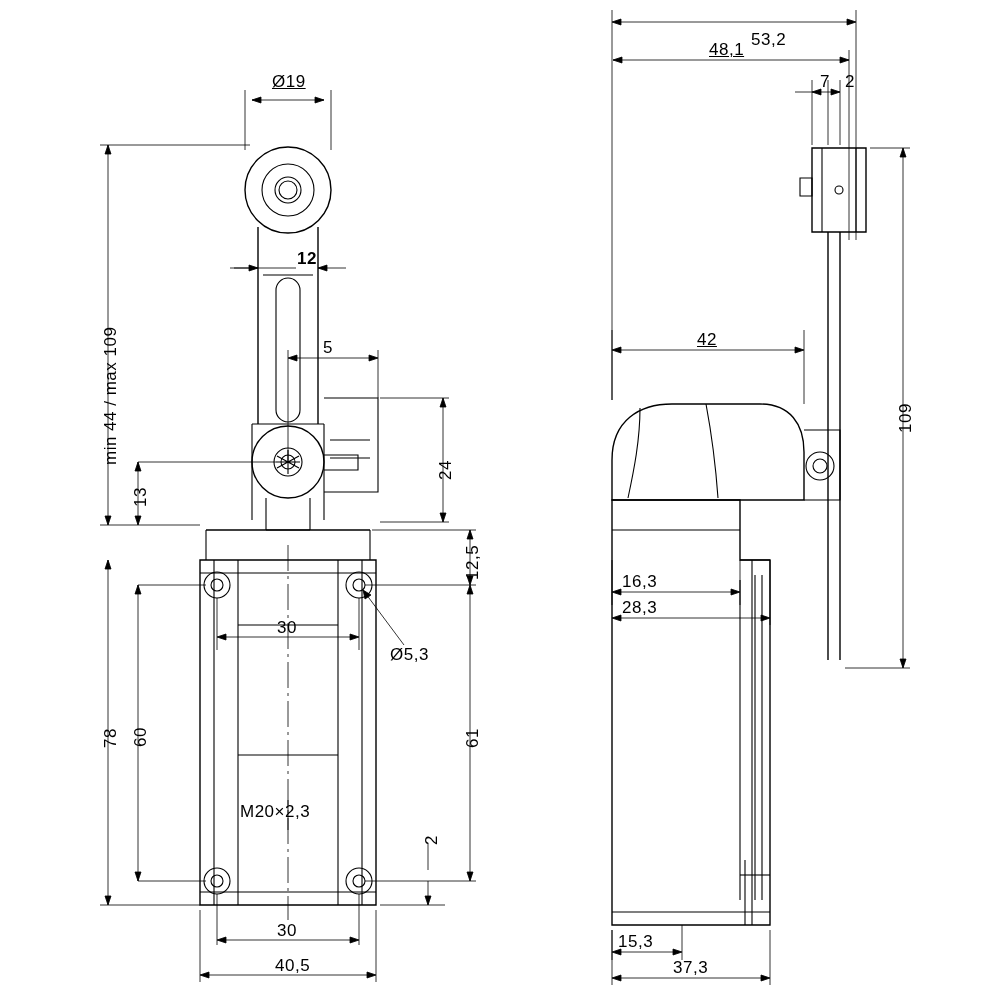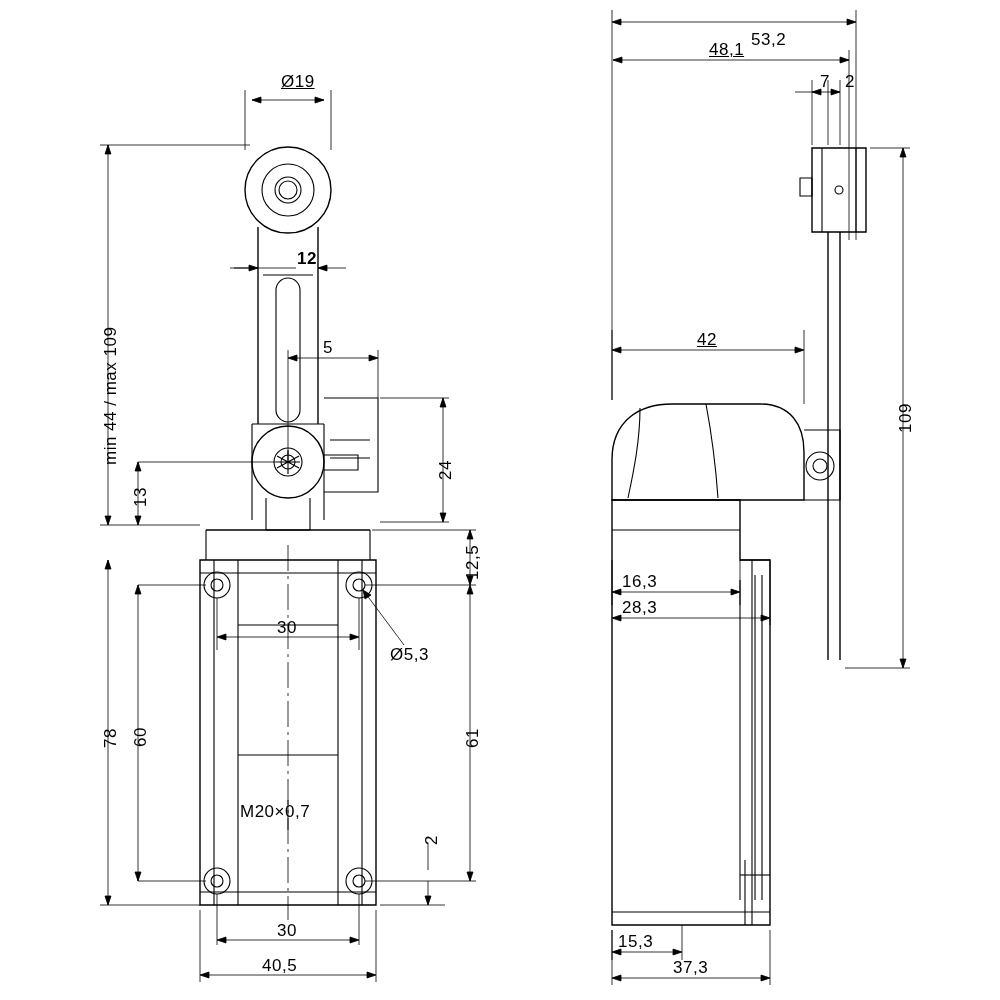--- a/index.html
+++ b/index.html
@@ -230,39 +230,39 @@
 
       <path d="M 770 930 L 770 985"></path>
       <path d="M 616 978 L 766 978"></path>
       <path d="M 612 978 l 9 -3 l 0 6 Z" fill="#000"></path>
       <path d="M 770 978 l -9 -3 l 0 6 Z" fill="#000"></path>
       <path d="M 612 930 L 612 985"></path>
     </g>
   </g>
 </svg>
 
-<div class="dimtext" style="left:281px;top:72px;text-decoration:underline;">Ø19</div>
+<div class="dimtext" style="left:272px;top:72px;text-decoration:underline;">Ø19</div>
 <div class="dimtext" style="left:297px;top:249px;font-weight:bold;">12</div>
 <div class="dimtext" style="left:323px;top:338px;">5</div>
 
 <div class="dimtext vert" style="left:101px;top:465px;">min 44 / max 109</div>
 <div class="dimtext vert" style="left:131px;top:507px;">13</div>
 <div class="dimtext vert" style="left:101px;top:748px;">78</div>
 <div class="dimtext vert" style="left:131px;top:747px;">60</div>
 
 <div class="dimtext vert" style="left:436px;top:480px;">24</div>
 <div class="dimtext vert" style="left:463px;top:580px;">12,5</div>
 <div class="dimtext vert" style="left:463px;top:748px;">61</div>
 <div class="dimtext vert" style="left:422px;top:845px;">2</div>
 
 <div class="dimtext" style="left:277px;top:618px;">30</div>
 <div class="dimtext" style="left:390px;top:645px;text-align:right;">Ø5,3</div>
-<div class="dimtext" style="left:240px;top:802px;">M20×0,7</div>
+<div class="dimtext" style="left:240px;top:802px;">M20×2,3</div>
 <div class="dimtext" style="left:277px;top:921px;">30</div>
-<div class="dimtext" style="left:262px;top:956px;">40,5</div>
+<div class="dimtext" style="left:275px;top:956px;">40,5</div>
 
 <div class="dimtext" style="left:751px;top:2px;margin-top:28px;">53,2</div>
 <div class="dimtext" style="left:709px;top:40px;text-decoration:underline;">48,1</div>
 <div class="dimtext" style="left:820px;top:72px;">7</div>
 <div class="dimtext" style="left:845px;top:72px;">2</div>
 <div class="dimtext" style="left:697px;top:330px;text-decoration:underline;">42</div>
 <div class="dimtext vert" style="left:896px;top:433px;">109</div>
 <div class="dimtext" style="left:622px;top:572px;">16,3</div>
 <div class="dimtext" style="left:622px;top:598px;text-align:right;">28,3</div>
 <div class="dimtext" style="left:618px;top:932px;text-align:center;">15,3</div>

